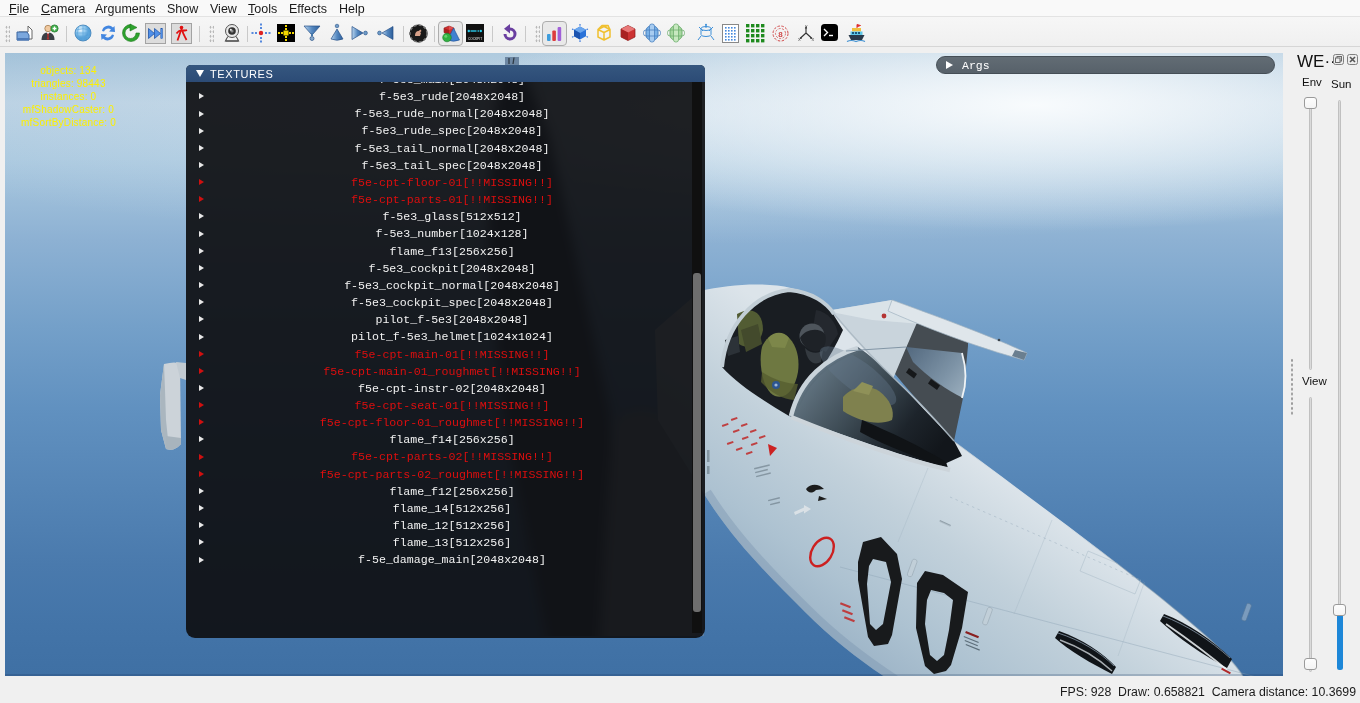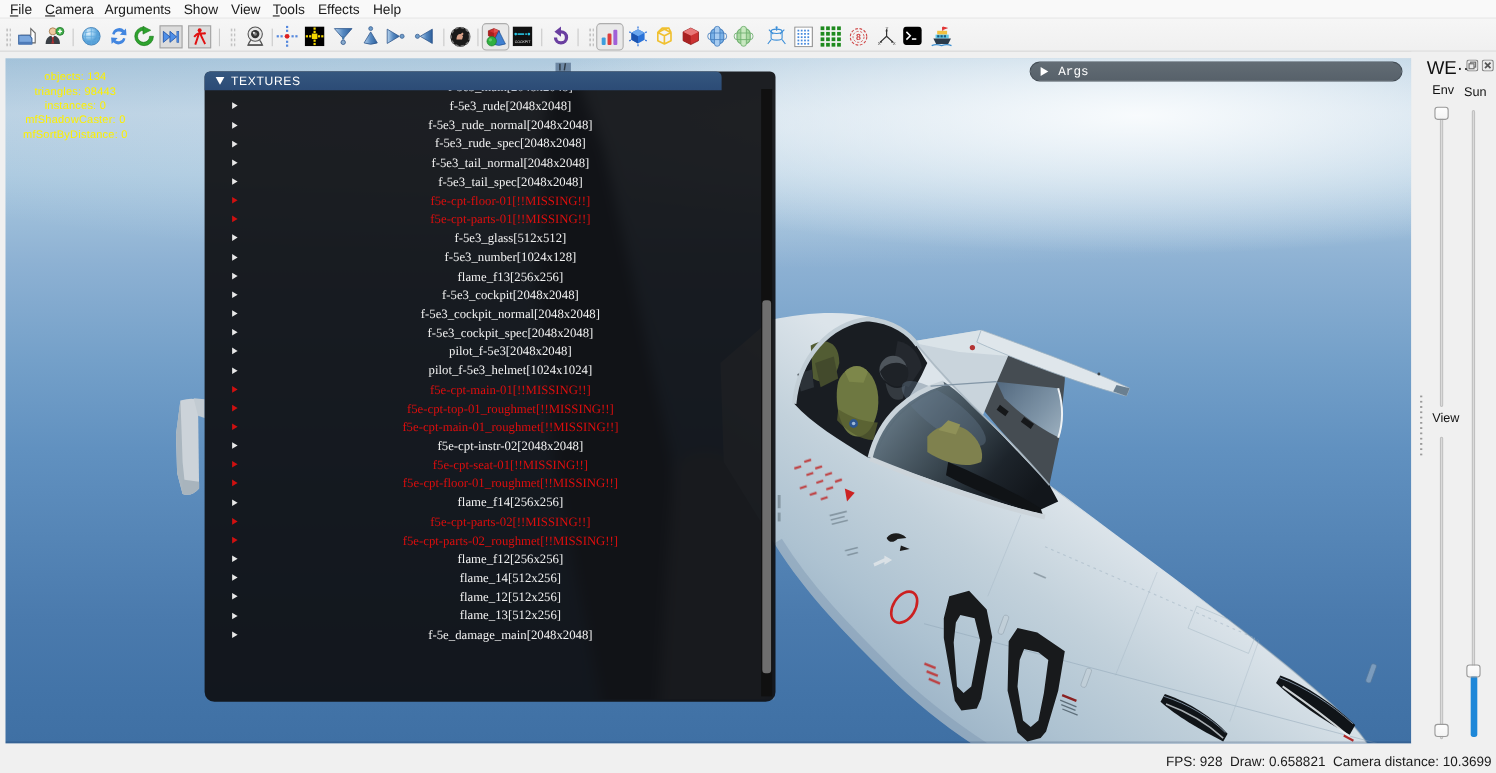--- a/index.html
+++ b/index.html
@@ -17,26 +17,26 @@
 #viewport{position:absolute;left:5px;top:53px;width:1278px;height:623px;overflow:hidden;
 background:
  radial-gradient(ellipse 780px 170px at 1030px 52px, rgba(248,251,253,1), rgba(248,251,253,0) 74%),
  radial-gradient(ellipse 1250px 175px at 700px 62px, rgba(229,238,244,0.45), rgba(229,238,244,0) 74%),
  linear-gradient(180deg,#a0c0d8 0%,#b7cfe2 8%,#a9c8df 17%,#8db1d3 30%,#74a0c9 44%,#6191c0 57%,#5585b6 70%,#4a7aad 82%,#4374a8 92%,#3f70a4 100%); text-align: center;}
 #plane{position:absolute;left:0;top:0;}
 #stats{position:absolute;left:16px;top:11px;font-size:10px;line-height:13px;color:#fdf000;
 font-family:"Liberation Sans",sans-serif;letter-spacing:0.2px;}
 #texpanel{position:absolute;left:181px;top:12px;width:519px;height:573px;
 background:rgba(15,16,19,0.93);border-radius:5px 5px 9px 9px;}
-#texhead{position:absolute;left:0;top:0;width:470px;height:17px;background:linear-gradient(#35577f,#2c4b76);
+#texhead{position:absolute;left:0;top:0;width:519px;height:17px;background:linear-gradient(#35577f,#2c4b76);
 border-radius:5px 5px 0 0;color:#fff;font-size:11px;text-decoration:underline;}
 #texhead .tri{position:absolute;left:10px;top:5px;width:0;height:0;border-left:4.5px solid transparent;border-right:4.5px solid transparent;border-top:7px solid #fff;}
 #texhead .tt{position:absolute;left:24px;top:3px;letter-spacing:0.6px;}
-#texlist{position:absolute;left:12px;top:6px;width:505px;height:564px;overflow:hidden;
-font-family:Liberation Serif, serif;font-size:11.6px;color:#f2f2f2;}
+#texlist{position:absolute;left:0;top:6px;width:505px;height:564px;overflow:hidden;
+font-family:Liberation Mono, monospace;font-size:11.6px;color:#f2f2f2;}
 .tr{height:17.17px;line-height:17.17px;white-space:pre;position:relative;padding-left:27px;}
 .tr i{position:absolute;left:13px;top:5.2px;width:0;height:0;border-top:3.5px solid transparent;border-bottom:3.5px solid transparent;border-left:5.5px solid #e8e8e8;}
 .tr.red{color:#dd0e0e;}
 .tr.red i{border-left-color:#d01010;}
 #texscroll{position:absolute;right:3px;top:16px;width:10px;height:552px;background:#101010;}
 #texthumb{position:absolute;right:4px;top:208px;width:8px;height:339px;background:#6e6e6e;border-radius:3px;}
 #argsbar{position:absolute;left:931px;top:3px;width:339px;height:18px;border-radius:9px;
 background:linear-gradient(#626c74,#57616a);border:1px solid #454e56;color:#fff;}
 #argsbar .tri{position:absolute;left:9px;top:4px;width:0;height:0;border-top:4.5px solid transparent;border-bottom:4.5px solid transparent;border-left:7px solid #fff;}
 #argsbar .tt{position:absolute;left:25px;top:2px;font-family:"Liberation Mono",monospace;font-size:11.5px;}
@@ -485,21 +485,20 @@
         <div class="tr red"><i></i>f5e-cpt-parts-01[!!MISSING!!]</div>
         <div class="tr "><i></i>f-5e3_glass[512x512]</div>
         <div class="tr "><i></i>f-5e3_number[1024x128]</div>
         <div class="tr "><i></i>flame_f13[256x256]</div>
         <div class="tr "><i></i>f-5e3_cockpit[2048x2048]</div>
         <div class="tr "><i></i>f-5e3_cockpit_normal[2048x2048]</div>
         <div class="tr "><i></i>f-5e3_cockpit_spec[2048x2048]</div>
         <div class="tr "><i></i>pilot_f-5e3[2048x2048]</div>
         <div class="tr "><i></i>pilot_f-5e3_helmet[1024x1024]</div>
         <div class="tr red"><i></i>f5e-cpt-main-01[!!MISSING!!]</div>
-        <div class="tr red"><i></i>f5e-cpt-top-01_roughmet[!!MISSING!!]</div>
         <div class="tr red"><i></i>f5e-cpt-main-01_roughmet[!!MISSING!!]</div>
         <div class="tr "><i></i>f5e-cpt-instr-02[2048x2048]</div>
         <div class="tr red"><i></i>f5e-cpt-seat-01[!!MISSING!!]</div>
         <div class="tr red"><i></i>f5e-cpt-floor-01_roughmet[!!MISSING!!]</div>
         <div class="tr "><i></i>flame_f14[256x256]</div>
         <div class="tr red"><i></i>f5e-cpt-parts-02[!!MISSING!!]</div>
         <div class="tr red"><i></i>f5e-cpt-parts-02_roughmet[!!MISSING!!]</div>
         <div class="tr "><i></i>flame_f12[256x256]</div>
         <div class="tr "><i></i>flame_14[512x256]</div>
         <div class="tr "><i></i>flame_12[512x256]</div>

